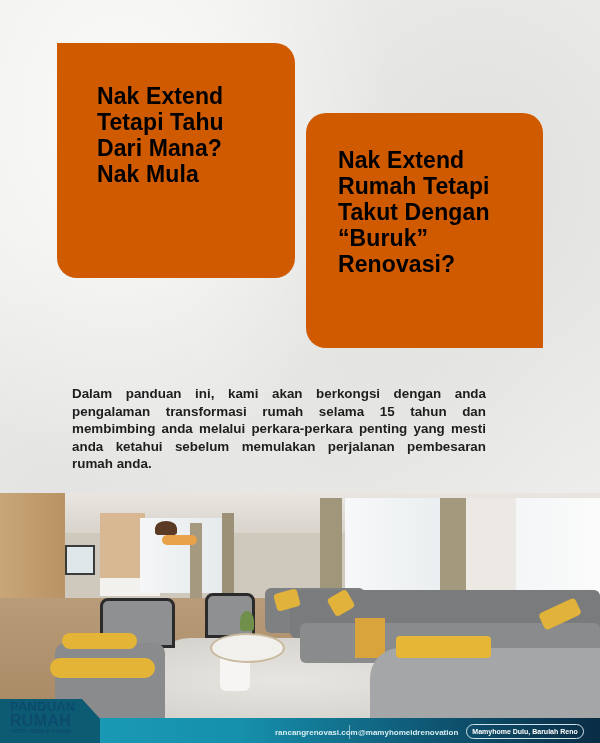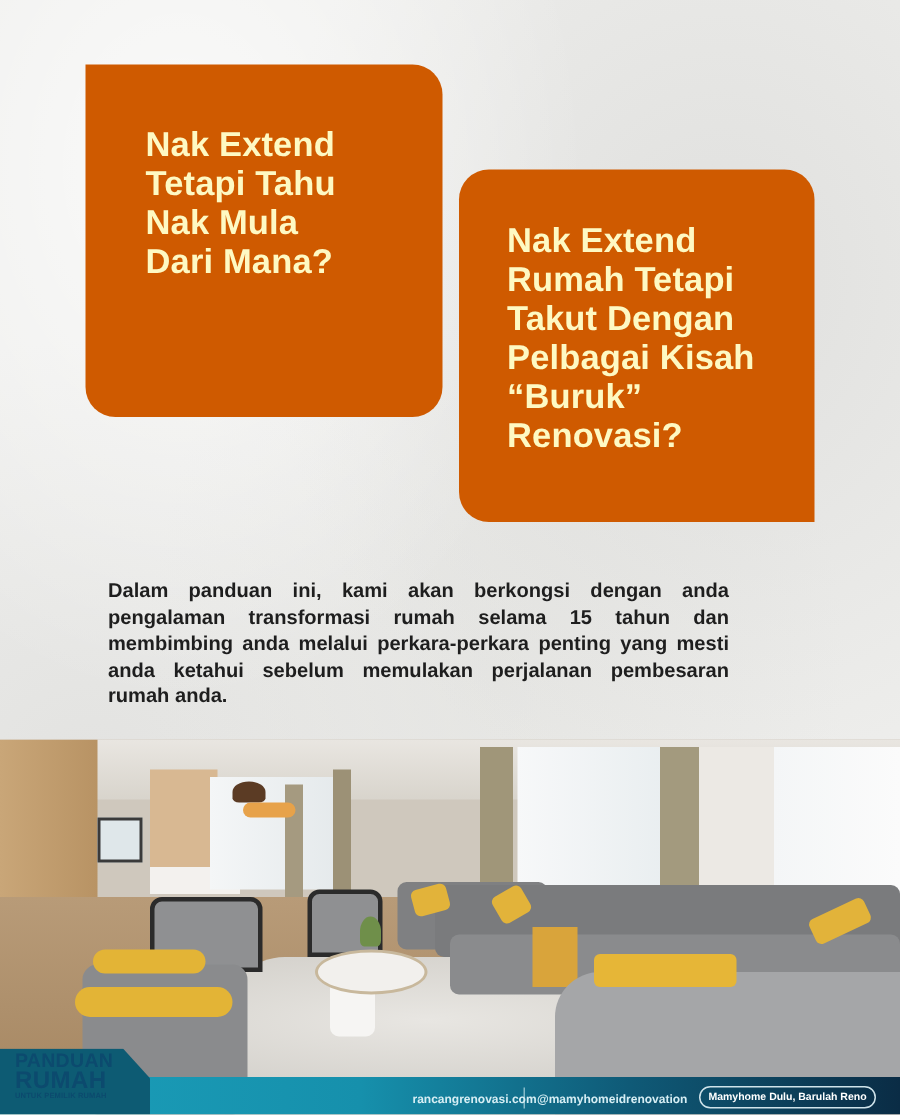--- a/index.html
+++ b/index.html
@@ -10,21 +10,21 @@
     background: #eeeeec;
     background-image:
       radial-gradient(ellipse at 20% 15%, rgba(255,255,255,0.7), rgba(255,255,255,0) 40%),
       radial-gradient(ellipse at 80% 25%, rgba(210,210,208,0.5), rgba(255,255,255,0) 45%),
       radial-gradient(ellipse at 55% 60%, rgba(225,225,222,0.6), rgba(255,255,255,0) 50%),
       radial-gradient(ellipse at 10% 70%, rgba(215,215,213,0.5), rgba(255,255,255,0) 40%);
   }
   .card {
     position: absolute;
     background: #cf5a00;
-    color: #fef9c3;
+    color: #000000;
     font-weight: 700;
     font-size: 23px;
     line-height: 26px;
     letter-spacing: 0.1px;
   }
   .card .line { display: block; white-space: nowrap; }
   #card1 {
     left: 57px; top: 43px; width: 238px; height: 235px;
     border-radius: 0 20px 20px 20px;
     padding: 40px 0 0 40px;
@@ -131,29 +131,28 @@
     text-align: center;
     white-space: nowrap;
   }
 </style>
 </head>
 <body>
 
 <div id="card1" class="card">
   <span class="line">Nak Extend</span>
   <span class="line">Tetapi Tahu</span>
+  <span class="line">Dari Mana?</span>
   <span class="line">Nak Mula</span>
-  <span class="line">Dari Mana?</span>
 </div>
 
 <div id="card2" class="card">
   <span class="line">Nak Extend</span>
   <span class="line">Rumah Tetapi</span>
   <span class="line">Takut Dengan</span>
-  <span class="line">Pelbagai Kisah</span>
   <span class="line">“Buruk”</span>
   <span class="line">Renovasi?</span>
 </div>
 
 <p id="intro">Dalam panduan ini, kami akan berkongsi dengan anda pengalaman transformasi rumah selama 15 tahun dan membimbing anda melalui perkara-perkara penting yang mesti anda ketahui sebelum memulakan perjalanan pembesaran rumah anda.</p>
 
 <div id="photo">
   <div class="ph ph-ceiling"></div>
   <div class="ph ph-leftwall"></div>
   <div class="ph ph-window1"></div>

